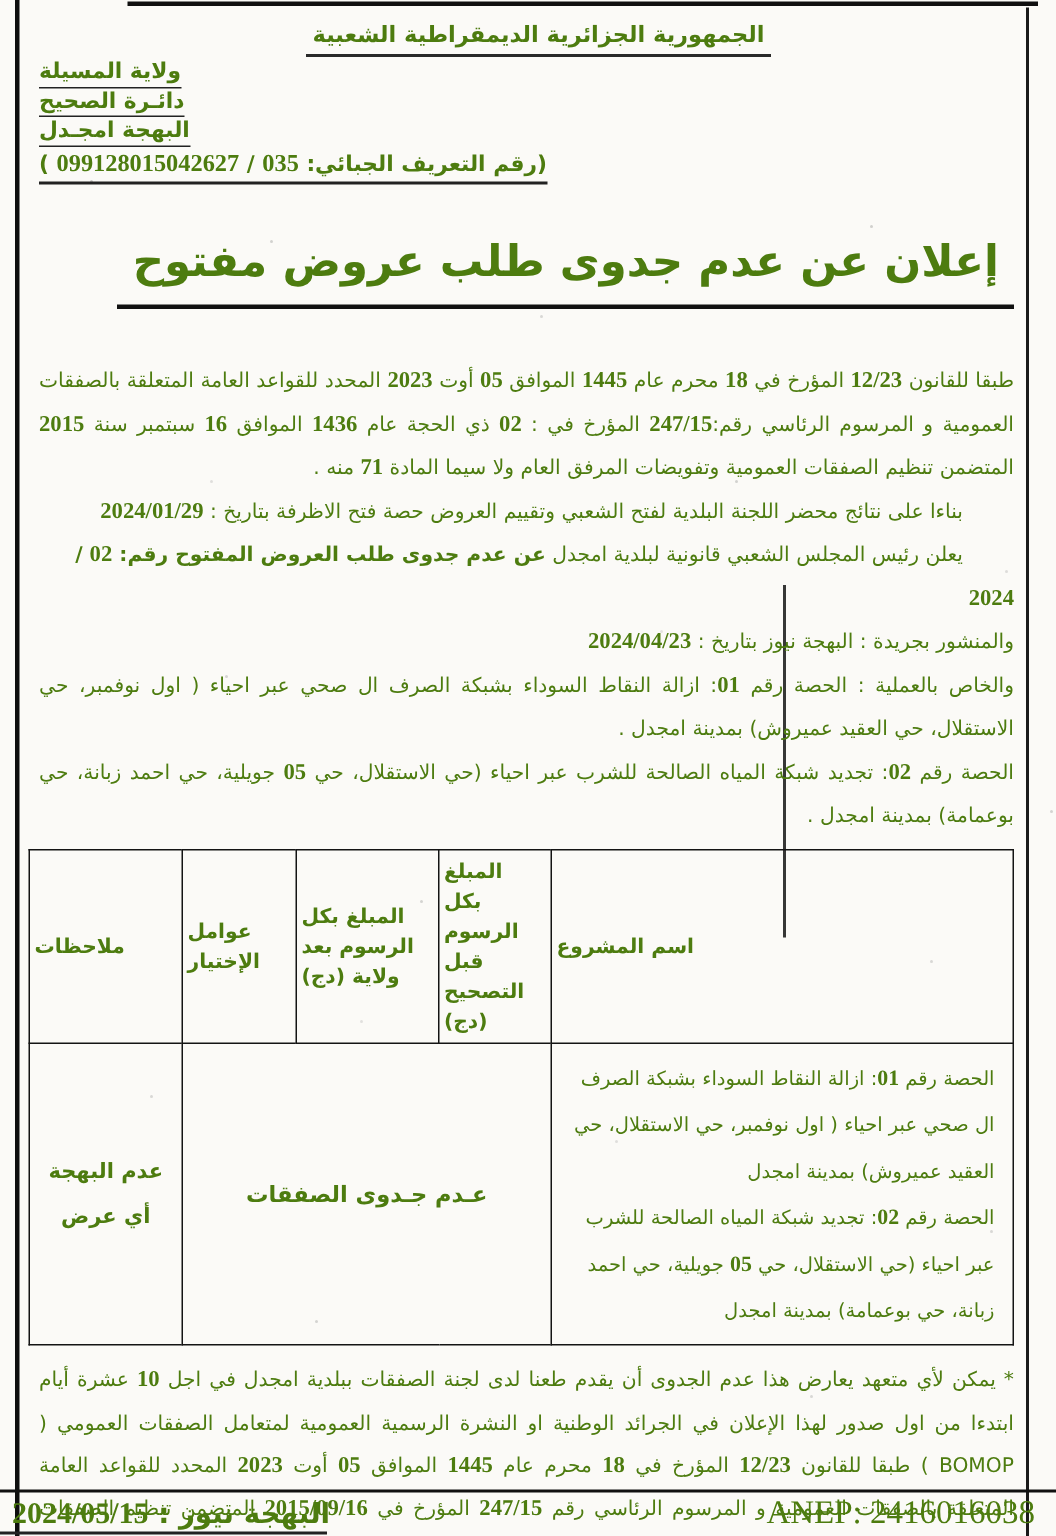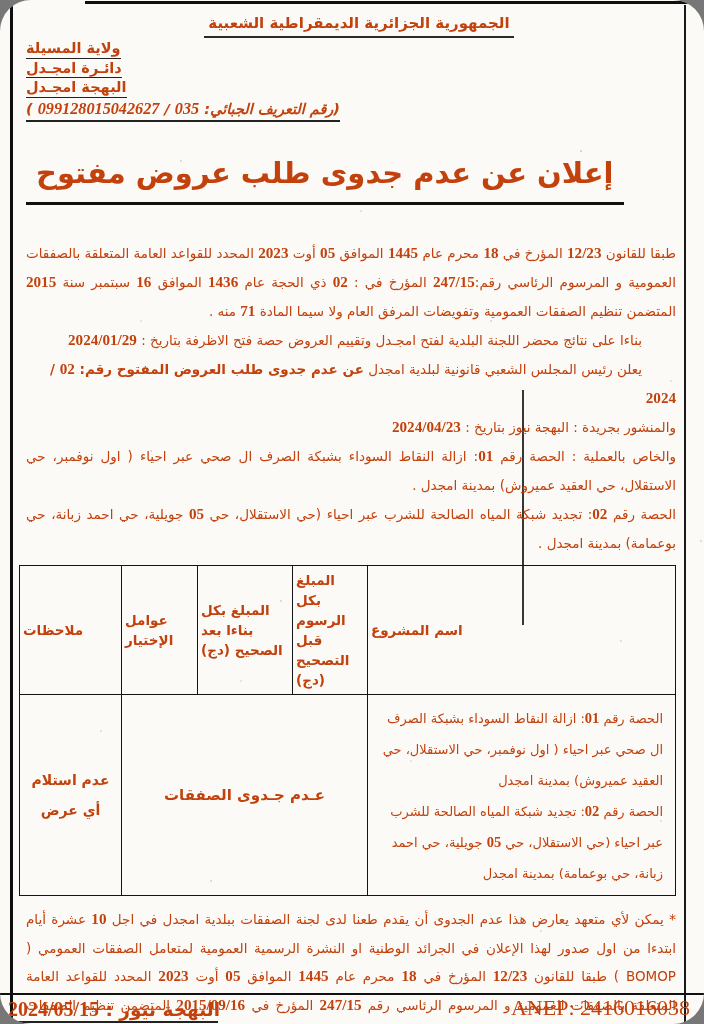--- a/index.html
+++ b/index.html
@@ -1,19 +1,19 @@
 <!DOCTYPE html>
 <html lang="ar" dir="rtl"><head>
 <meta charset="utf-8">
 <style>
   html,body{margin:0;padding:0;background:#777;}
   .page{
     position:relative;width:704px;height:1024px;margin:0 auto;
     background:#fbfaf7;overflow:hidden;
-    font-family:"DejaVu Sans",sans-serif;color:#c2410c;direction:rtl;border-radius:31px;
+    font-family:"DejaVu Sans",sans-serif;color:#4d7c0f;direction:rtl;
   }
   
   .border-left{position:absolute;left:10px;top:0;bottom:0;width:3px;background:#0e0e0e;}
   .border-right{position:absolute;right:18px;top:5px;bottom:0;width:2px;background:#1a1a1a;}
   .border-top{position:absolute;top:1px;left:85px;right:12px;height:3px;background:#101010;}
   .footer-sep{position:absolute;left:0;right:0;bottom:29px;height:2px;background:#111;}
   .bottom-partial{position:absolute;left:0;bottom:1px;width:218px;height:2px;background:#222;}
   .scan-artifact{position:absolute;left:522px;top:390px;width:2px;height:235px;background:#141414;opacity:.85;}
   
   .speckles{position:absolute;inset:0;pointer-events:none;}
@@ -35,23 +35,23 @@
   .content{position:absolute;inset:0;padding:13px 28px 0 26px;}
   .republic-wrap{text-align:center;}
   .republic{
     display:inline-block;font-weight:bold;font-size:15px;
     border-bottom:2px solid #2a2a2a;padding:0 4px 4px;transform:translateX(8px);
   }
   .authority{text-align:left;margin-top:1px;line-height:18.5px;font-weight:bold;font-size:14.5px;}
   .authority .u{display:inline-block;border-bottom:1.8px solid #222;padding-bottom:0;}
   .taxline{
     display:inline-block;font-weight:bold;font-size:14.5px;
-    border-bottom:2px solid #222;padding-bottom:2px;margin-top:2px;font-style:italic;
+    border-bottom:2px solid #222;padding-bottom:2px;margin-top:2px;
   }
-  .title-wrap{text-align:left;margin-top:34px;}
+  .title-wrap{text-align:right;margin-top:34px;}
   .doc-title{
     display:inline-block;margin:0;font-size:29px;font-weight:bold;
     border-bottom:3px solid #111;padding:0 10px 12px;letter-spacing:-.5px;
   }
   .bodytext{margin-top:34px;font-size:13.5px;}
   .bodytext p{margin:0;line-height:29px;text-align:justify;}
   .bodytext p.sub{text-indent:34px;text-align:right;}
   b.seg{font-weight:bold;}
   .dg{font-family:"Liberation Serif",serif;font-weight:bold;font-size:1.12em;}
   
@@ -89,61 +89,61 @@
   <div class="bottom-partial"></div>
 
   <div class="content">
 
     <div class="republic-wrap">
       <span class="republic">الجمهورية الجزائرية الديمقراطية الشعبية</span>
     </div>
 
     <div class="authority">
       <div><span class="u">ولاية المسيلة</span></div>
-      <div><span class="u">دائـرة امجـدل</span></div>
+      <div><span class="u">دائـرة الصحيح</span></div>
       <div><span class="u">البهجة امجـدل</span></div>
       <div><span class="taxline nb">(رقم التعريف الجبائي: <span class="dg">035</span> / <span class="dg">099128015042627</span> )</span></div>
     </div>
 
     <div class="title-wrap">
       <h1 class="doc-title">إعلان عن عدم جدوى طلب عروض مفتوح</h1>
     </div>
 
     <div class="bodytext">
       <p class="nb">طبقا للقانون <span class="dg">12/23</span> المؤرخ في <span class="dg">18</span> محرم عام <span class="dg">1445</span> الموافق <span class="dg">05</span> أوت <span class="dg">2023</span> المحدد للقواعد العامة المتعلقة بالصفقات العمومية و المرسوم الرئاسي رقم:<span class="dg">247/15</span> المؤرخ في : <span class="dg">02</span> ذي الحجة عام <span class="dg">1436</span> الموافق <span class="dg">16</span> سبتمبر سنة <span class="dg">2015</span> المتضمن تنظيم الصفقات العمومية وتفويضات المرفق العام ولا سيما المادة <span class="dg">71</span> منه .</p>
-      <p class="sub"><span class="nb">بناءا على نتائج محضر اللجنة البلدية لفتح امجـدل وتقييم العروض حصة فتح الاظرفة بتاريخ : </span><b class="seg nb"><span class="dg">2024/01/29</span></b></p>
+      <p class="sub"><span class="nb">بناءا على نتائج محضر اللجنة البلدية لفتح الشعبي وتقييم العروض حصة فتح الاظرفة بتاريخ : </span><b class="seg nb"><span class="dg">2024/01/29</span></b></p>
       <p class="sub"><span>يعلن رئيس المجلس الشعبي قانونية لبلدية امجدل </span><b class="seg nb">عن عدم جدوى طلب العروض المفتوح رقم: <span class="dg">02</span> / <span class="dg">2024</span></b></p>
       <p><span>والمنشور بجريدة : البهجة نيوز بتاريخ : </span><b class="seg nb"><span class="dg">2024/04/23</span></b></p>
       <p><span>والخاص بالعملية : </span><span class="nb">الحصة رقم <span class="dg">01</span>: ازالة النقاط السوداء بشبكة الصرف ال صحي عبر احياء ( اول نوفمبر، حي الاستقلال، حي العقيد عميروش) بمدينة امجدل .</span></p>
       <p><span class="nb">الحصة رقم <span class="dg">02</span>: تجديد شبكة المياه الصالحة للشرب عبر احياء (حي الاستقلال، حي <span class="dg">05</span> جويلية، حي احمد زبانة، حي بوعمامة) بمدينة امجدل .</span></p>
     </div>
 
     <table class="lots">
       <colgroup>
         <col style="width:308px">
           <col style="width:75px">
           <col style="width:95px">
           <col style="width:76px">
           <col style="width:102px">
       </colgroup>
       <tbody>
           <tr>
         <th>اسم المشروع</th>
         <th>المبلغ بكل الرسوم قبل التصحيح (دج)</th>
-        <th>المبلغ بكل بناءا بعد الصحيح (دج)</th>
+        <th>المبلغ بكل الرسوم بعد ولاية (دج)</th>
         <th>عوامل الإختيار</th>
         <th>ملاحظات</th>
       </tr>
       <tr>
         <td class="project-cell">
           <div class="nb">الحصة رقم <span class="dg">01</span>: ازالة النقاط السوداء بشبكة الصرف ال صحي عبر احياء ( اول نوفمبر، حي الاستقلال، حي العقيد عميروش) بمدينة امجدل</div>
           <div class="nb">الحصة رقم <span class="dg">02</span>: تجديد شبكة المياه الصالحة للشرب عبر احياء (حي الاستقلال، حي <span class="dg">05</span> جويلية، حي احمد زبانة، حي بوعمامة) بمدينة امجدل</div>
         </td>
         <td class="result-cell" colspan="3">عـدم جـدوى الصفقات</td>
-        <td class="notes-cell">عدم استلام أي عرض</td>
+        <td class="notes-cell">عدم البهجة أي عرض</td>
       </tr>
     </tbody>
       </table>
 
     <div class="closing">
       <p class="nb">* يمكن لأي متعهد يعارض هذا عدم الجدوى أن يقدم طعنا لدى لجنة الصفقات ببلدية امجدل في اجل <span class="dg">10</span> عشرة أيام ابتدءا من اول صدور لهذا الإعلان في الجرائد الوطنية او النشرة الرسمية العمومية لمتعامل الصفقات العمومي ( BOMOP ) طبقا للقانون <span class="dg">12/23</span> المؤرخ في <span class="dg">18</span> محرم عام <span class="dg">1445</span> الموافق <span class="dg">05</span> أوت <span class="dg">2023</span> المحدد للقواعد العامة المتعلقة بالصفقات العمومية و المرسوم الرئاسي رقم <span class="dg">247/15</span> المؤرخ في <span class="dg">2015/09/16</span> المتضمن تنظيم الصفقات العمومية وتفويضات المرفق العام لا سيما المادة  منه أمام لجنة الصفقات البلدية واذا تزامن اليوم العاشر مع يوم عطلة أو يوم راحة قانونية ، يمدد التاريخ المحدد لرفع الطعن إلى يوم العمل الموالي .</p>
 
     </div>
 
   </div>

